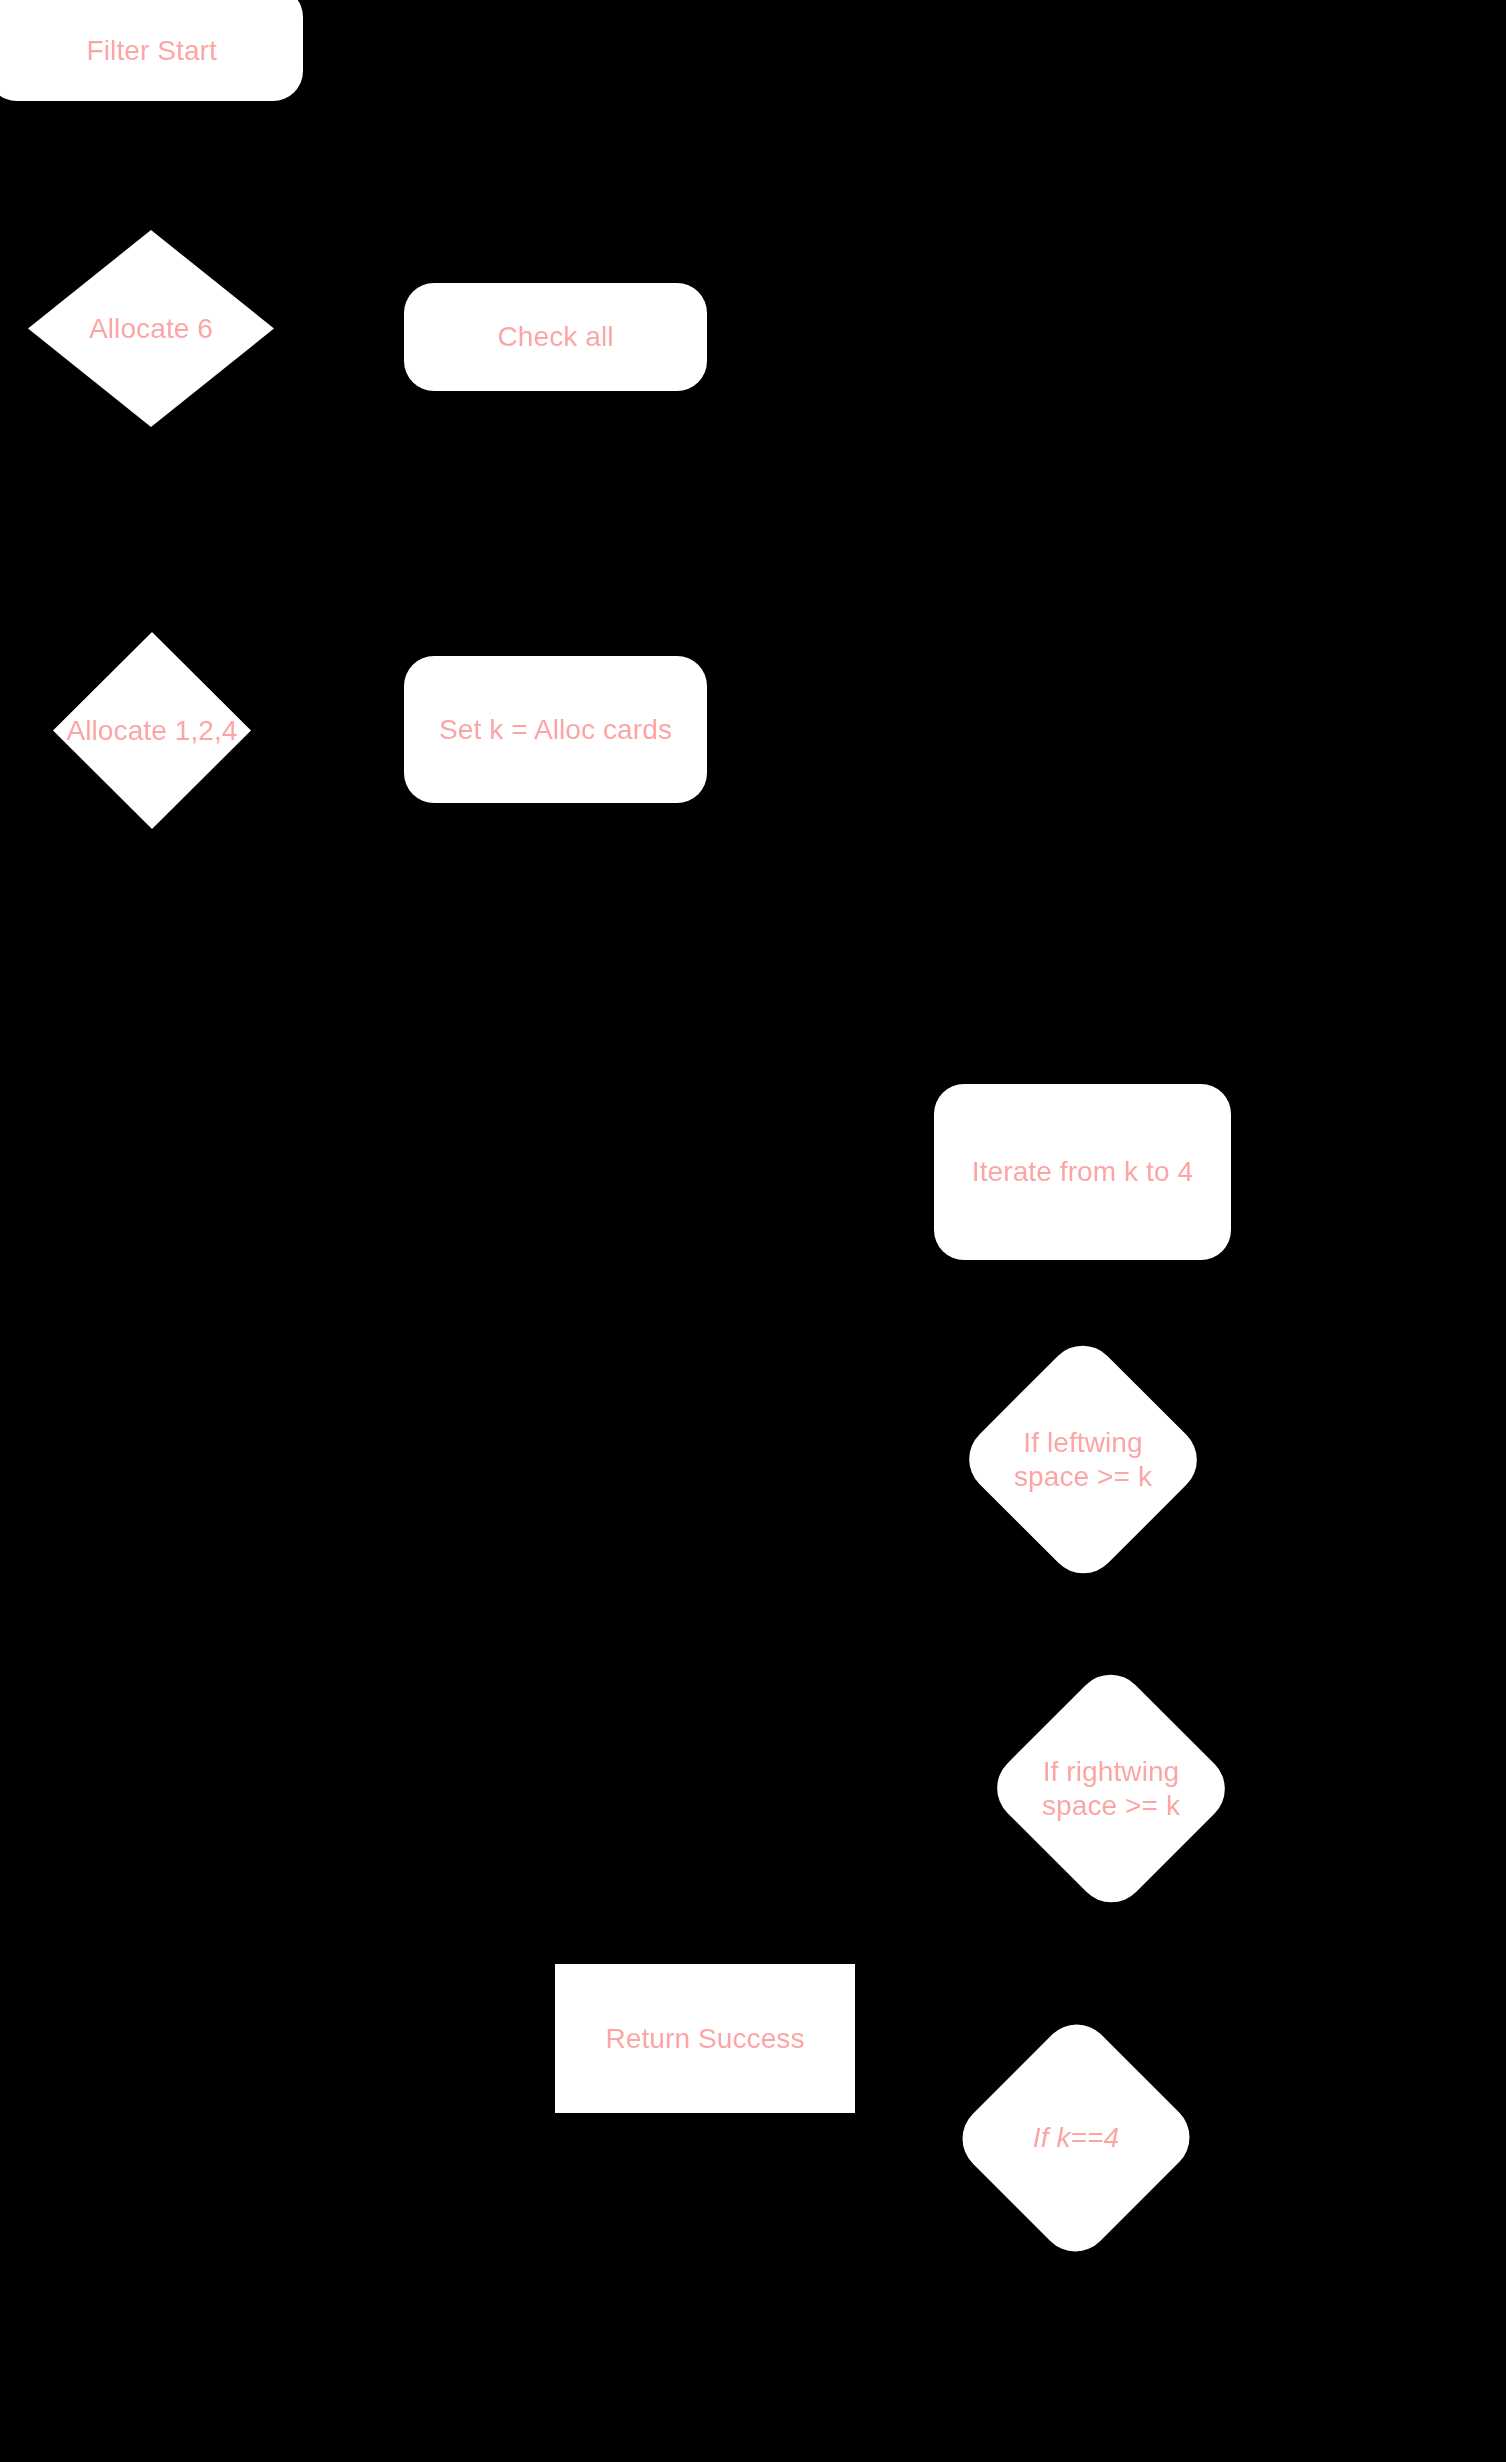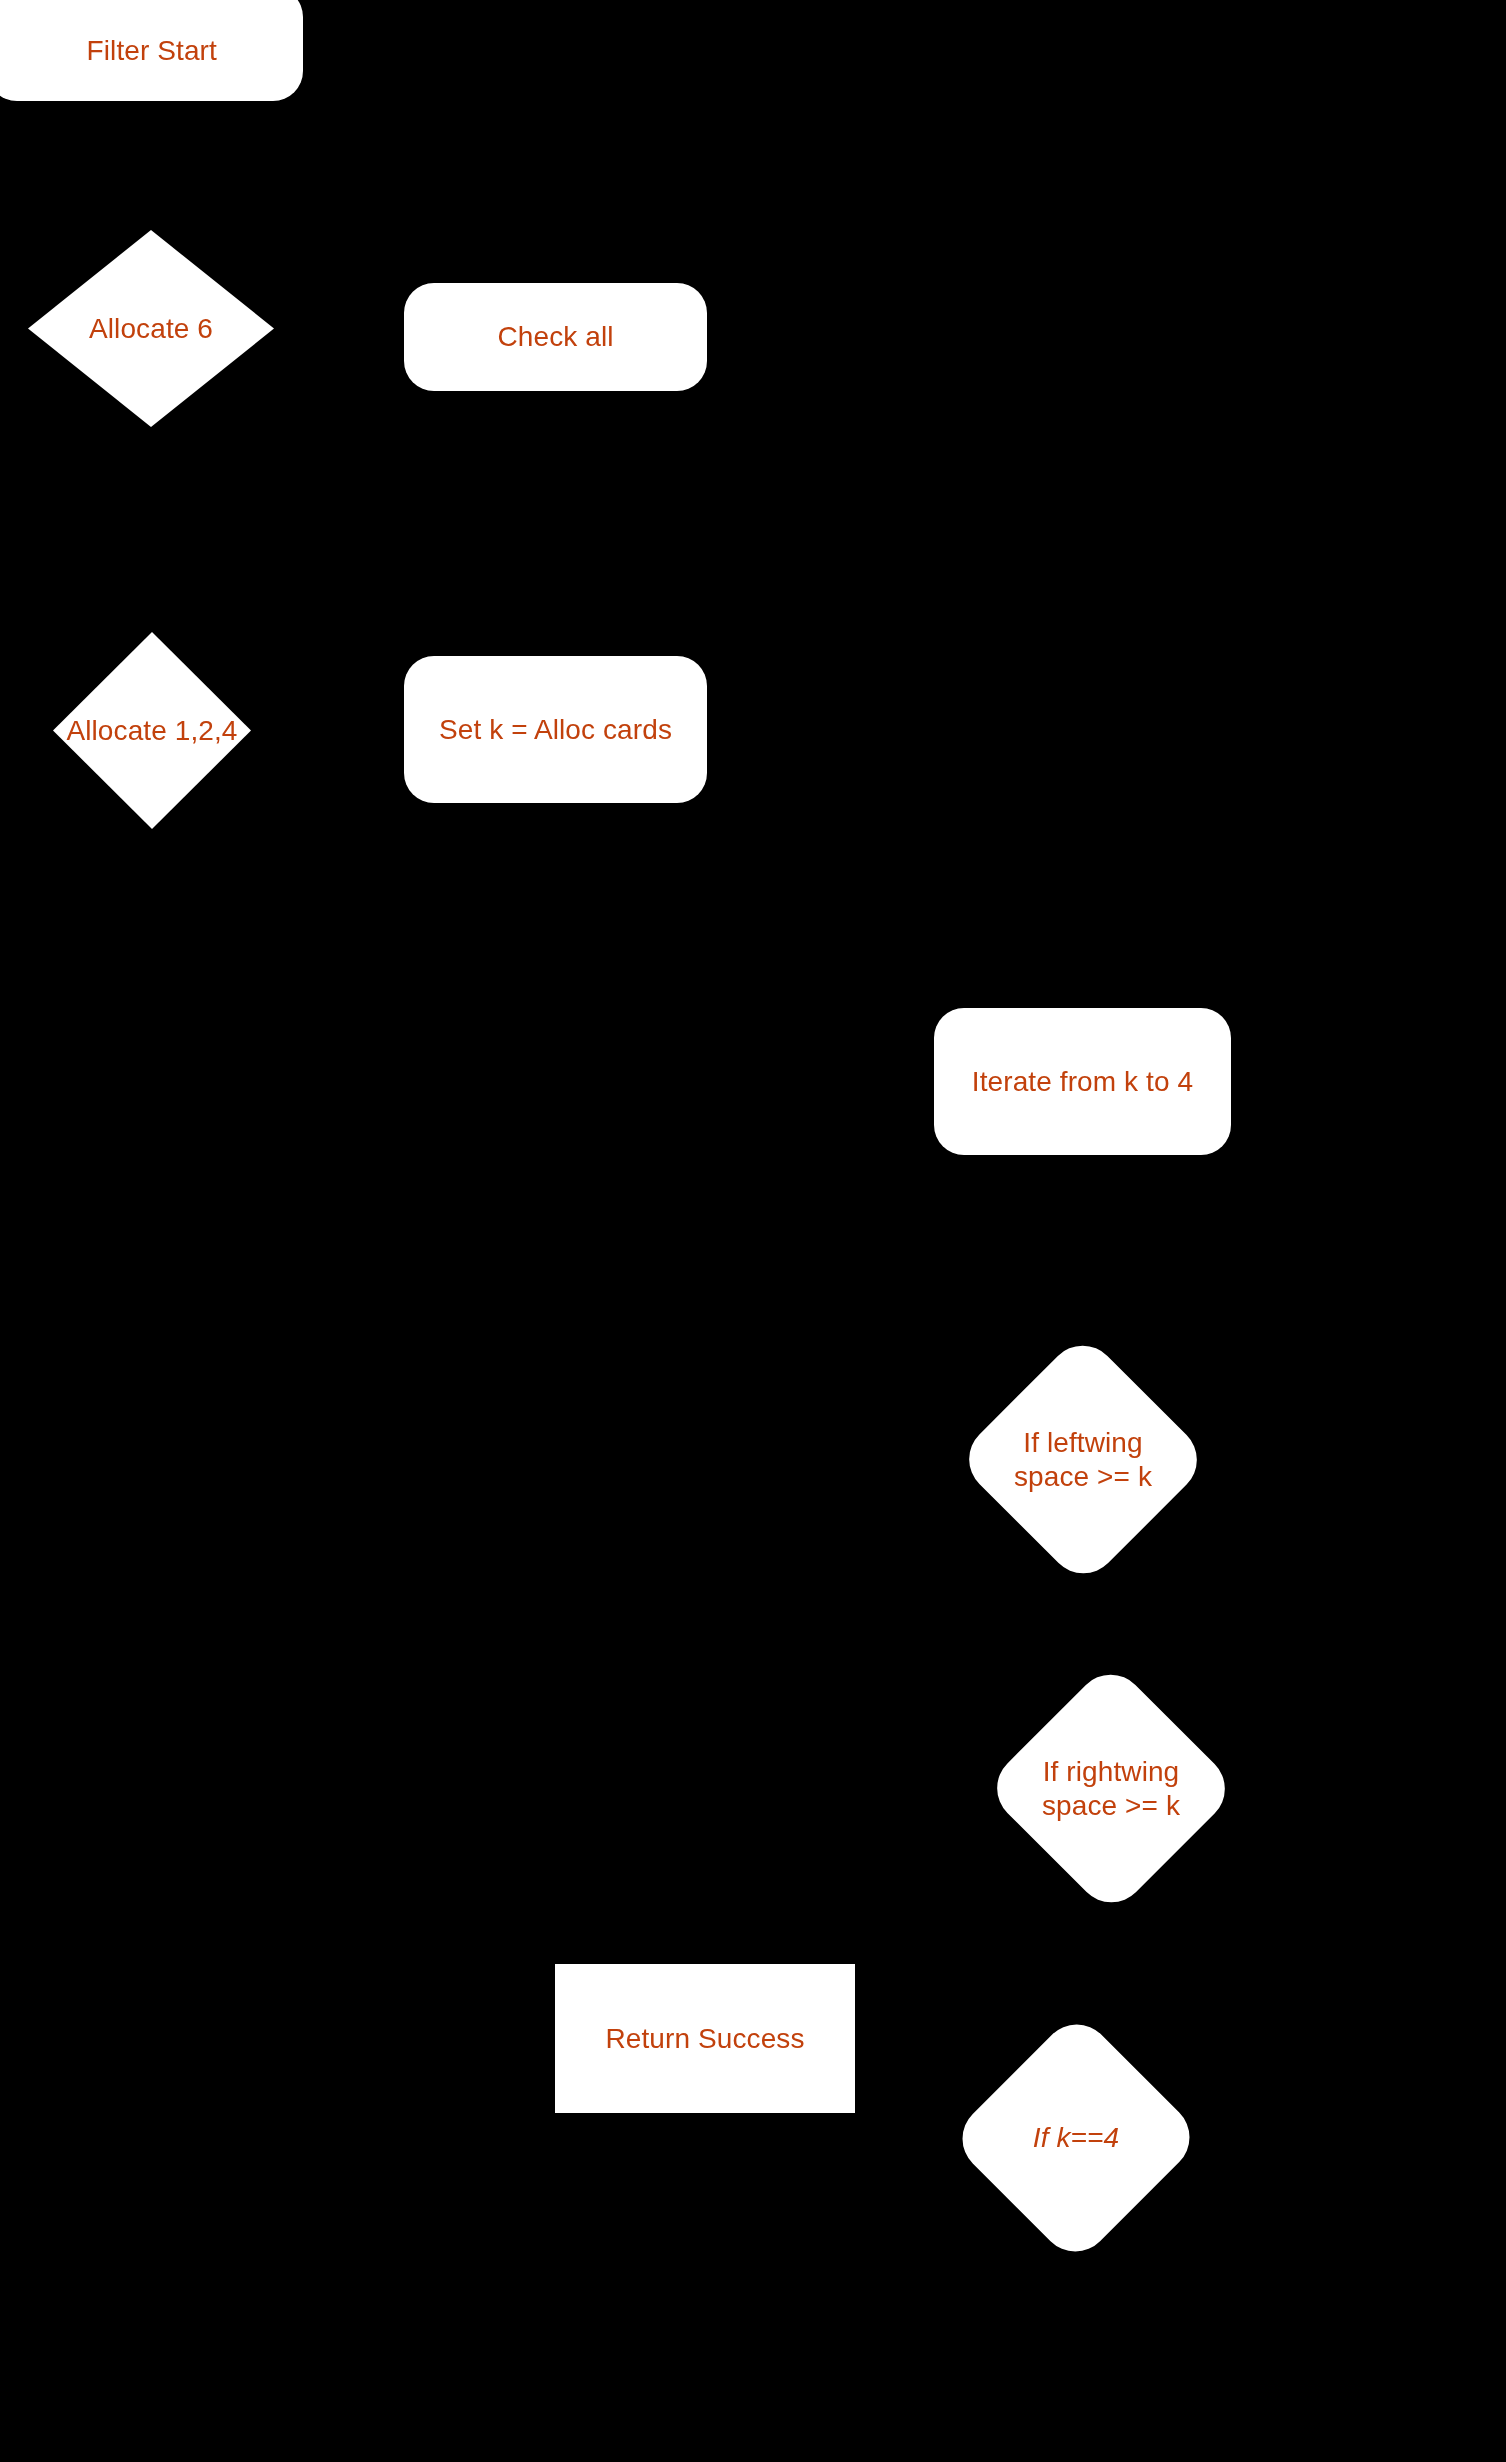--- a/index.html
+++ b/index.html
@@ -52,21 +52,21 @@
     border-radius: 35px;
     transform: rotate(45deg);
   }
   
   .label {
     position: absolute;
     inset: 0;
     display: flex;
     align-items: center;
     justify-content: center;
-    color: #c2410c;
+    color: #fca5a5;
     font-size: 28px;
     line-height: 1.18;
     letter-spacing: 0.1px;
     text-align: right;
     white-space: pre;
     z-index: 5;
     pointer-events: none;
   }
   
   .label.overflow {
@@ -97,21 +97,21 @@
   <div class="node" style="left:53px; top:632px; width:198px; height:197px;">
     <div class="shape-diamond"></div>
     <div class="label overflow">Allocate 1,2,4</div>
   </div>
 
   <div class="node" style="left:404px; top:656px; width:303px; height:147px;">
     <div class="shape-roundrect"></div>
     <div class="label">Set k = Alloc cards</div>
   </div>
 
-  <div class="node" style="left:934px; top:1008px; width:297px; height:147px;">
+  <div class="node" style="left:934px; top:1084px; width:297px; height:176px;">
     <div class="shape-roundrect"></div>
     <div class="label">Iterate from k to 4</div>
   </div>
 
   <div class="node" style="left:992px; top:1369px; width:182px; height:181px;">
     <div class="shape-diamond-round"></div>
     <div class="label overflow" style="flex-direction:column;">
       <span>If leftwing</span>
       <span>space &gt;= k</span>
     </div>

